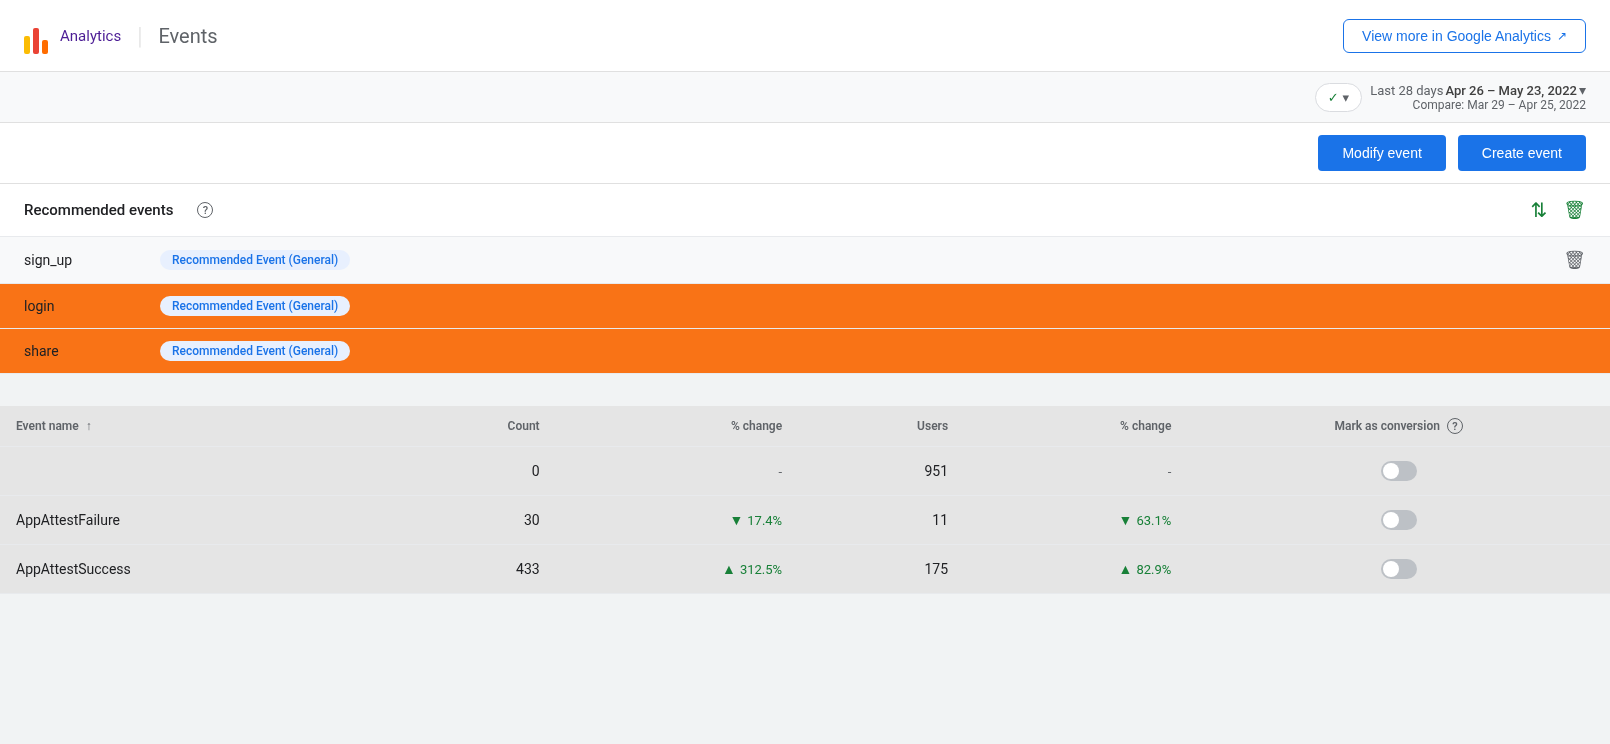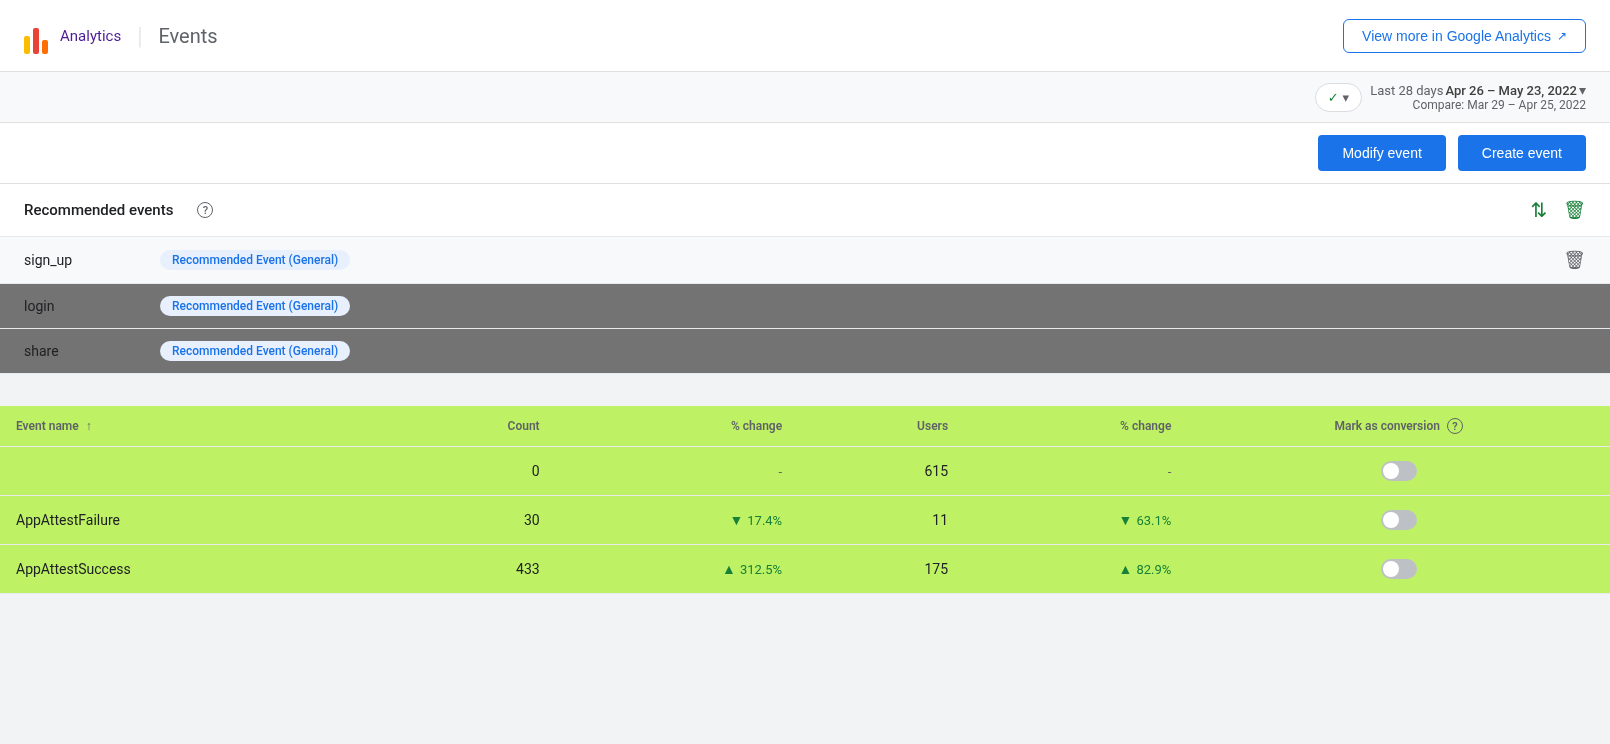--- a/index.html
+++ b/index.html
@@ -144,21 +144,21 @@
       border: none;
       cursor: pointer;
       color: #188038;
       font-size: 18px;
       display: flex;
       align-items: center;
     }
 
     
     .event-row {
-      background: #737373;
+      background: #f97316;
       display: flex;
       align-items: center;
       padding: 12px 24px;
       border-bottom: 1px solid #e8eaed;
       gap: 16px;
     }
     .event-row.highlighted {
       background: #f8f9fa;
     }
     .event-name-cell {
@@ -202,21 +202,21 @@
     .existing-icons {
       display: flex;
       gap: 16px;
       align-items: center;
     }
 
     
     .data-table {
       width: 100%;
       border-collapse: collapse;
-      background: #bef264;
+      background: #e5e5e5;
     }
     .data-table th {
       padding: 12px 16px;
       text-align: left;
       font-size: 12px;
       font-weight: 600;
       color: #5f6368;
       border-bottom: 1px solid #e8eaed;
       white-space: nowrap;
     }
@@ -371,21 +371,21 @@
           <span class="help-icon" style="margin-left:4px;">?</span>
         </th>
       </tr>
     </thead>
     <tbody>
 
       <tr>
         <td></td>
         <td class="right">0</td>
         <td class="right"><span class="change-neutral">-</span></td>
-        <td class="right">615</td>
+        <td class="right">951</td>
         <td class="right"><span class="change-neutral">-</span></td>
         <td class="center">
           <label class="toggle">
             <input type="checkbox" style="">
             <span class="toggle-slider"></span>
           </label>
         </td>
       </tr>
 
 

